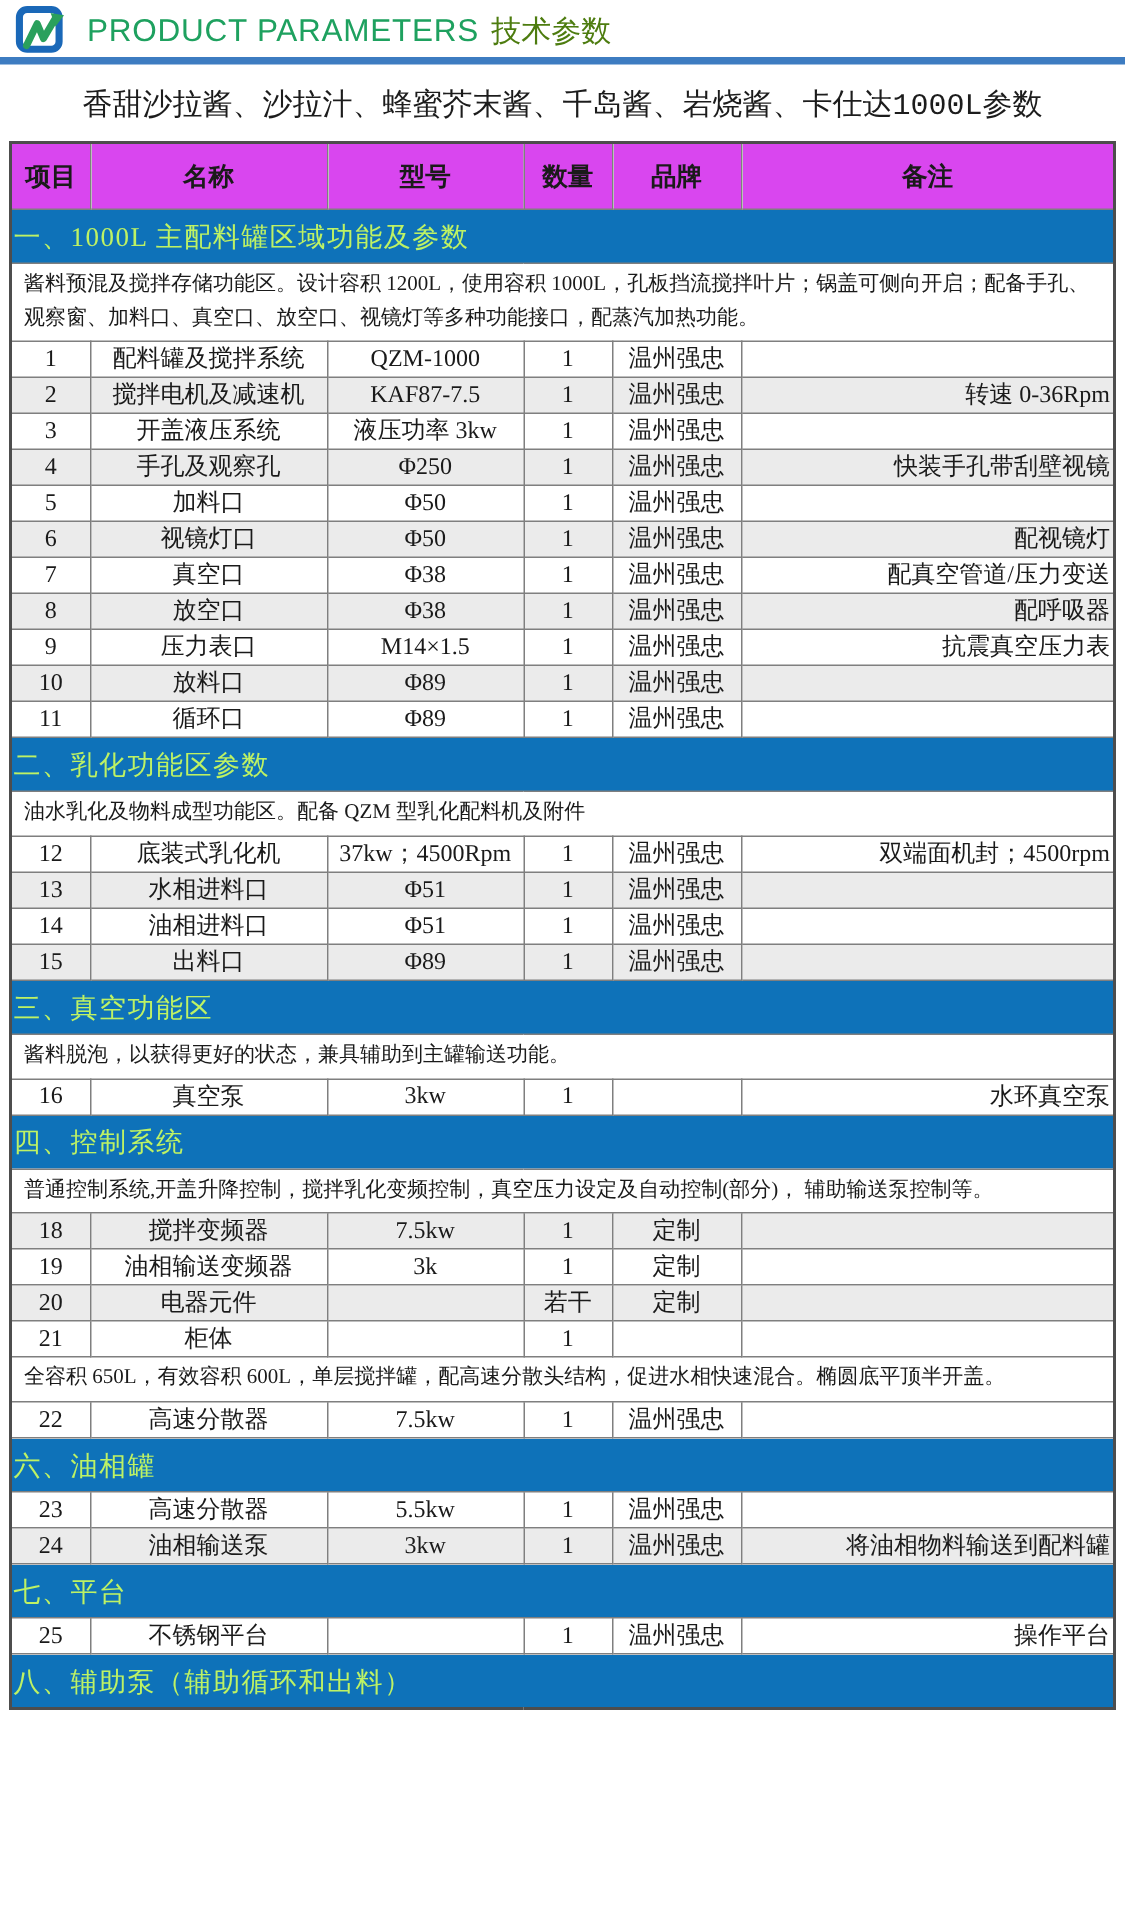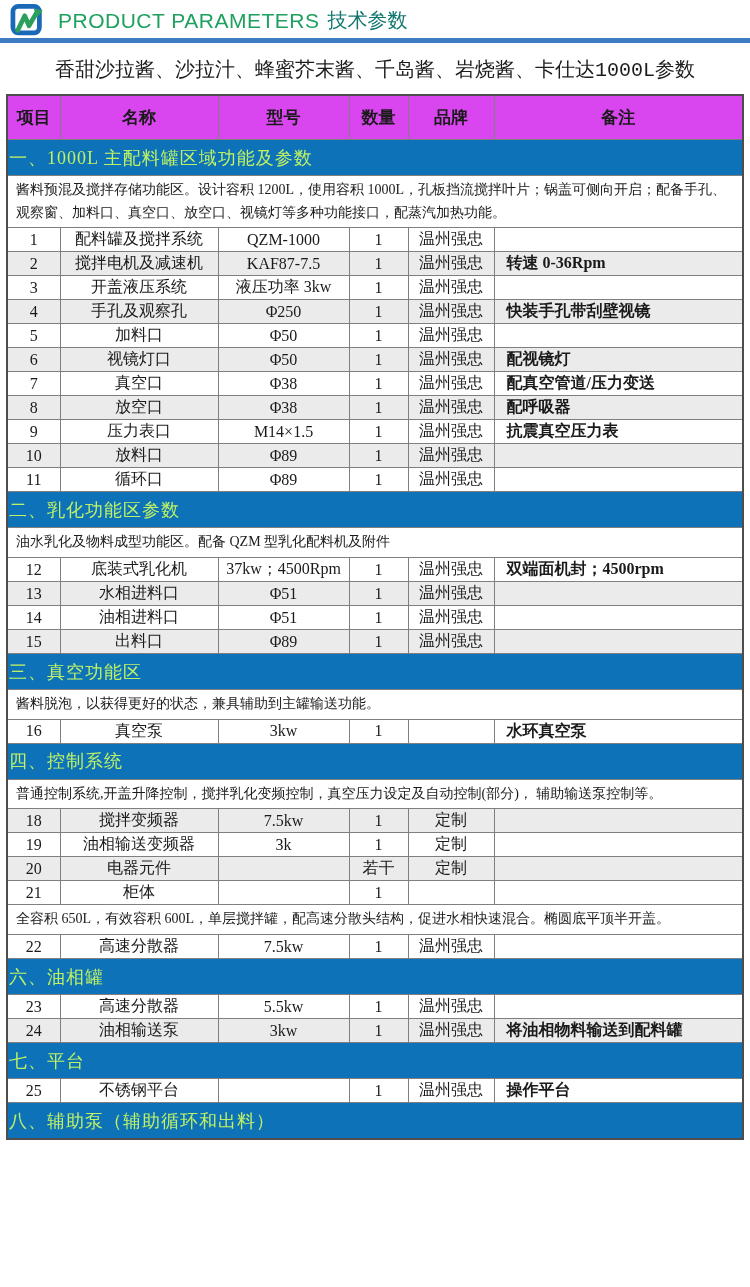--- a/index.html
+++ b/index.html
@@ -13,21 +13,21 @@
     display: flex; align-items: center;
     padding: 5px 10px 2px 10px; height: 38px; box-sizing: border-box;
   }
   .logo { width: 38px; height: 34px; margin-right: 10px; flex: 0 0 auto; }
   .header-title-en {
     font-family: "Liberation Sans", "DejaVu Sans", sans-serif;
     font-size: 21px; color: #1ea15f; letter-spacing: 0.5px; white-space: nowrap;
   }
   .header-title-zh {
     font-family: "Liberation Sans", "DejaVu Sans", sans-serif;
-    font-size: 20px; color: #0f766e; margin-left: 8px; white-space: nowrap;
+    font-size: 20px; color: #4d7c0f; margin-left: 8px; white-space: nowrap;
   }
   .top-divider { height: 5px; background: #3d7cc1; width: 750px; }
   .subtitle {
     text-align: center;
     font-family: Liberation Mono, monospace;
     font-size: 20px; color: #1c1c1c;
     margin: 13px 0 11px 0;
   }
   table.spec {
     border-collapse: collapse; table-layout: fixed;
@@ -46,21 +46,21 @@
     letter-spacing: 1px;
   }
   tr.desc-row td {
     font-size: 14px; text-align: left;
     padding: 3px 8px; line-height: 1.62; background: #ffffff;
   }
   tr.data-row td {
     height: 23px; font-size: 16px; text-align: center;
     padding: 0 2px; white-space: nowrap; background: #ffffff;
   }
-  tr.data-row td.c5 { text-align: left; padding-left: 12px; font-weight: bold; }
+  tr.data-row td.c5 { text-align: right; padding-left: 12px; }
   tr.data-row.alt td { background: #ebebeb; }
 </style>
 </head>
 <body>
 
 <div class="page-header">
   <svg class="logo" viewBox="0 0 40 36" aria-hidden="true">
     <rect x="3" y="2.5" width="28" height="28" rx="5.5" fill="none" stroke="#1a68b8" stroke-width="5"></rect>
     <path d="M8 28 L15.5 12.5 L20 23 L28.5 8.5" fill="none" stroke="#2aa05c" stroke-width="5" stroke-linecap="round" stroke-linejoin="round"></path>
     <polygon points="25,5 34.5,6.5 28.5,14.5" fill="#2aa05c"></polygon>

